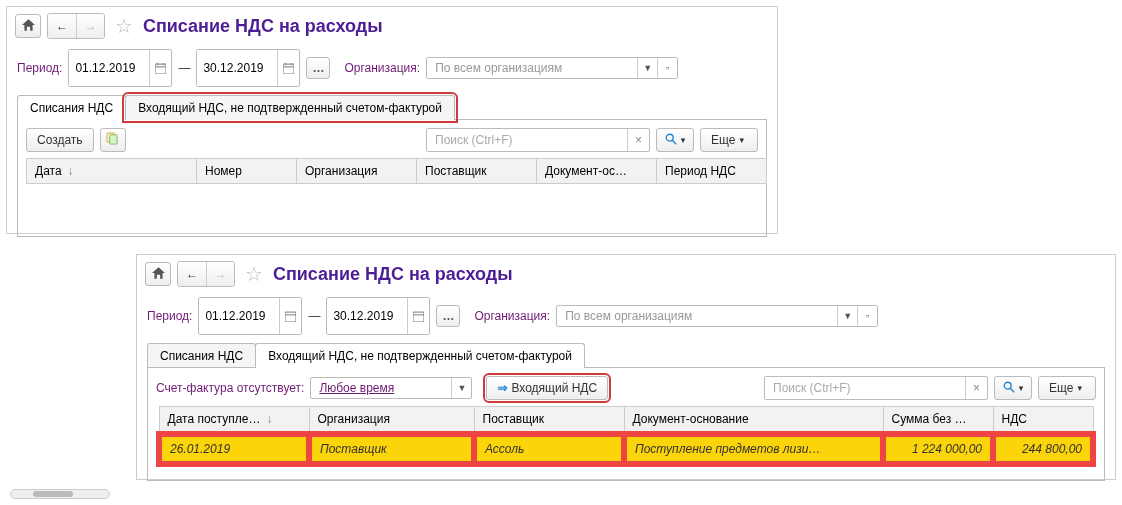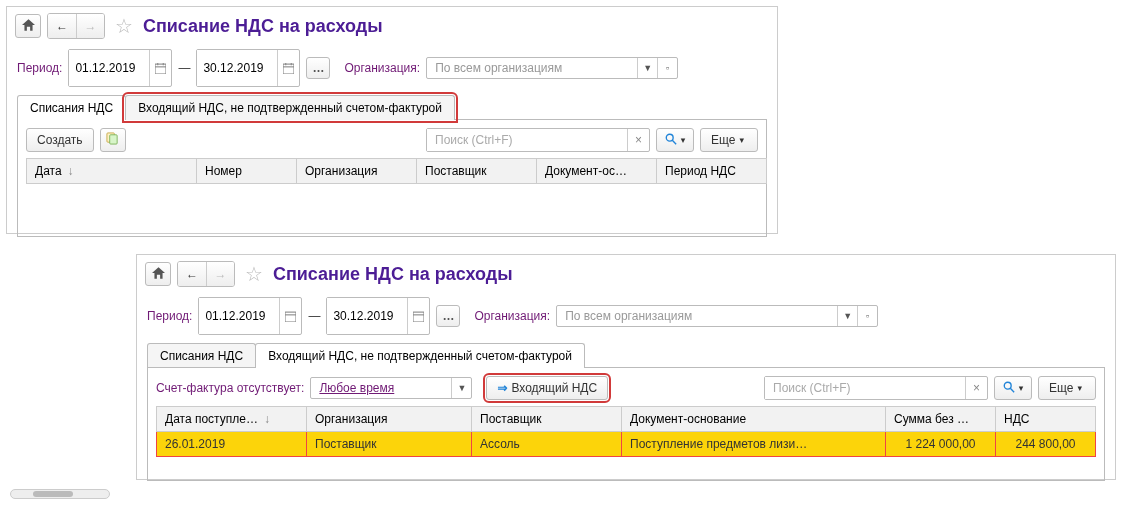--- a/index.html
+++ b/index.html
@@ -244,33 +244,34 @@
     background: #f2f2f2;
     padding: 5px 8px;
     font-weight: normal;
     text-align: left;
     color: #000000;
     white-space: nowrap;
     overflow: hidden;
     text-overflow: ellipsis;
   }
   table.grid td {
-    border: 1px solid #ef4444;
+    border: 6px solid #ef4444;
     padding: 5px 8px;
     white-space: nowrap;
     overflow: hidden;
     text-overflow: ellipsis;
+    font-style: italic;
   }
   tr.hl td { background: #fcd40a; }
   .arrow-down::after {
     content: "↓";
     margin-left: 6px;
     color: #888;
   }
-  .num { text-align: center; }
+  .num { text-align: right; }
   .caret { font-size: 9px; }
   
   .hscroll {
     position: absolute;
     left: 10px;
     bottom: 6px;
     width: 100px;
     height: 10px;
     background: #eee;
     border: 1px solid #ccc;

